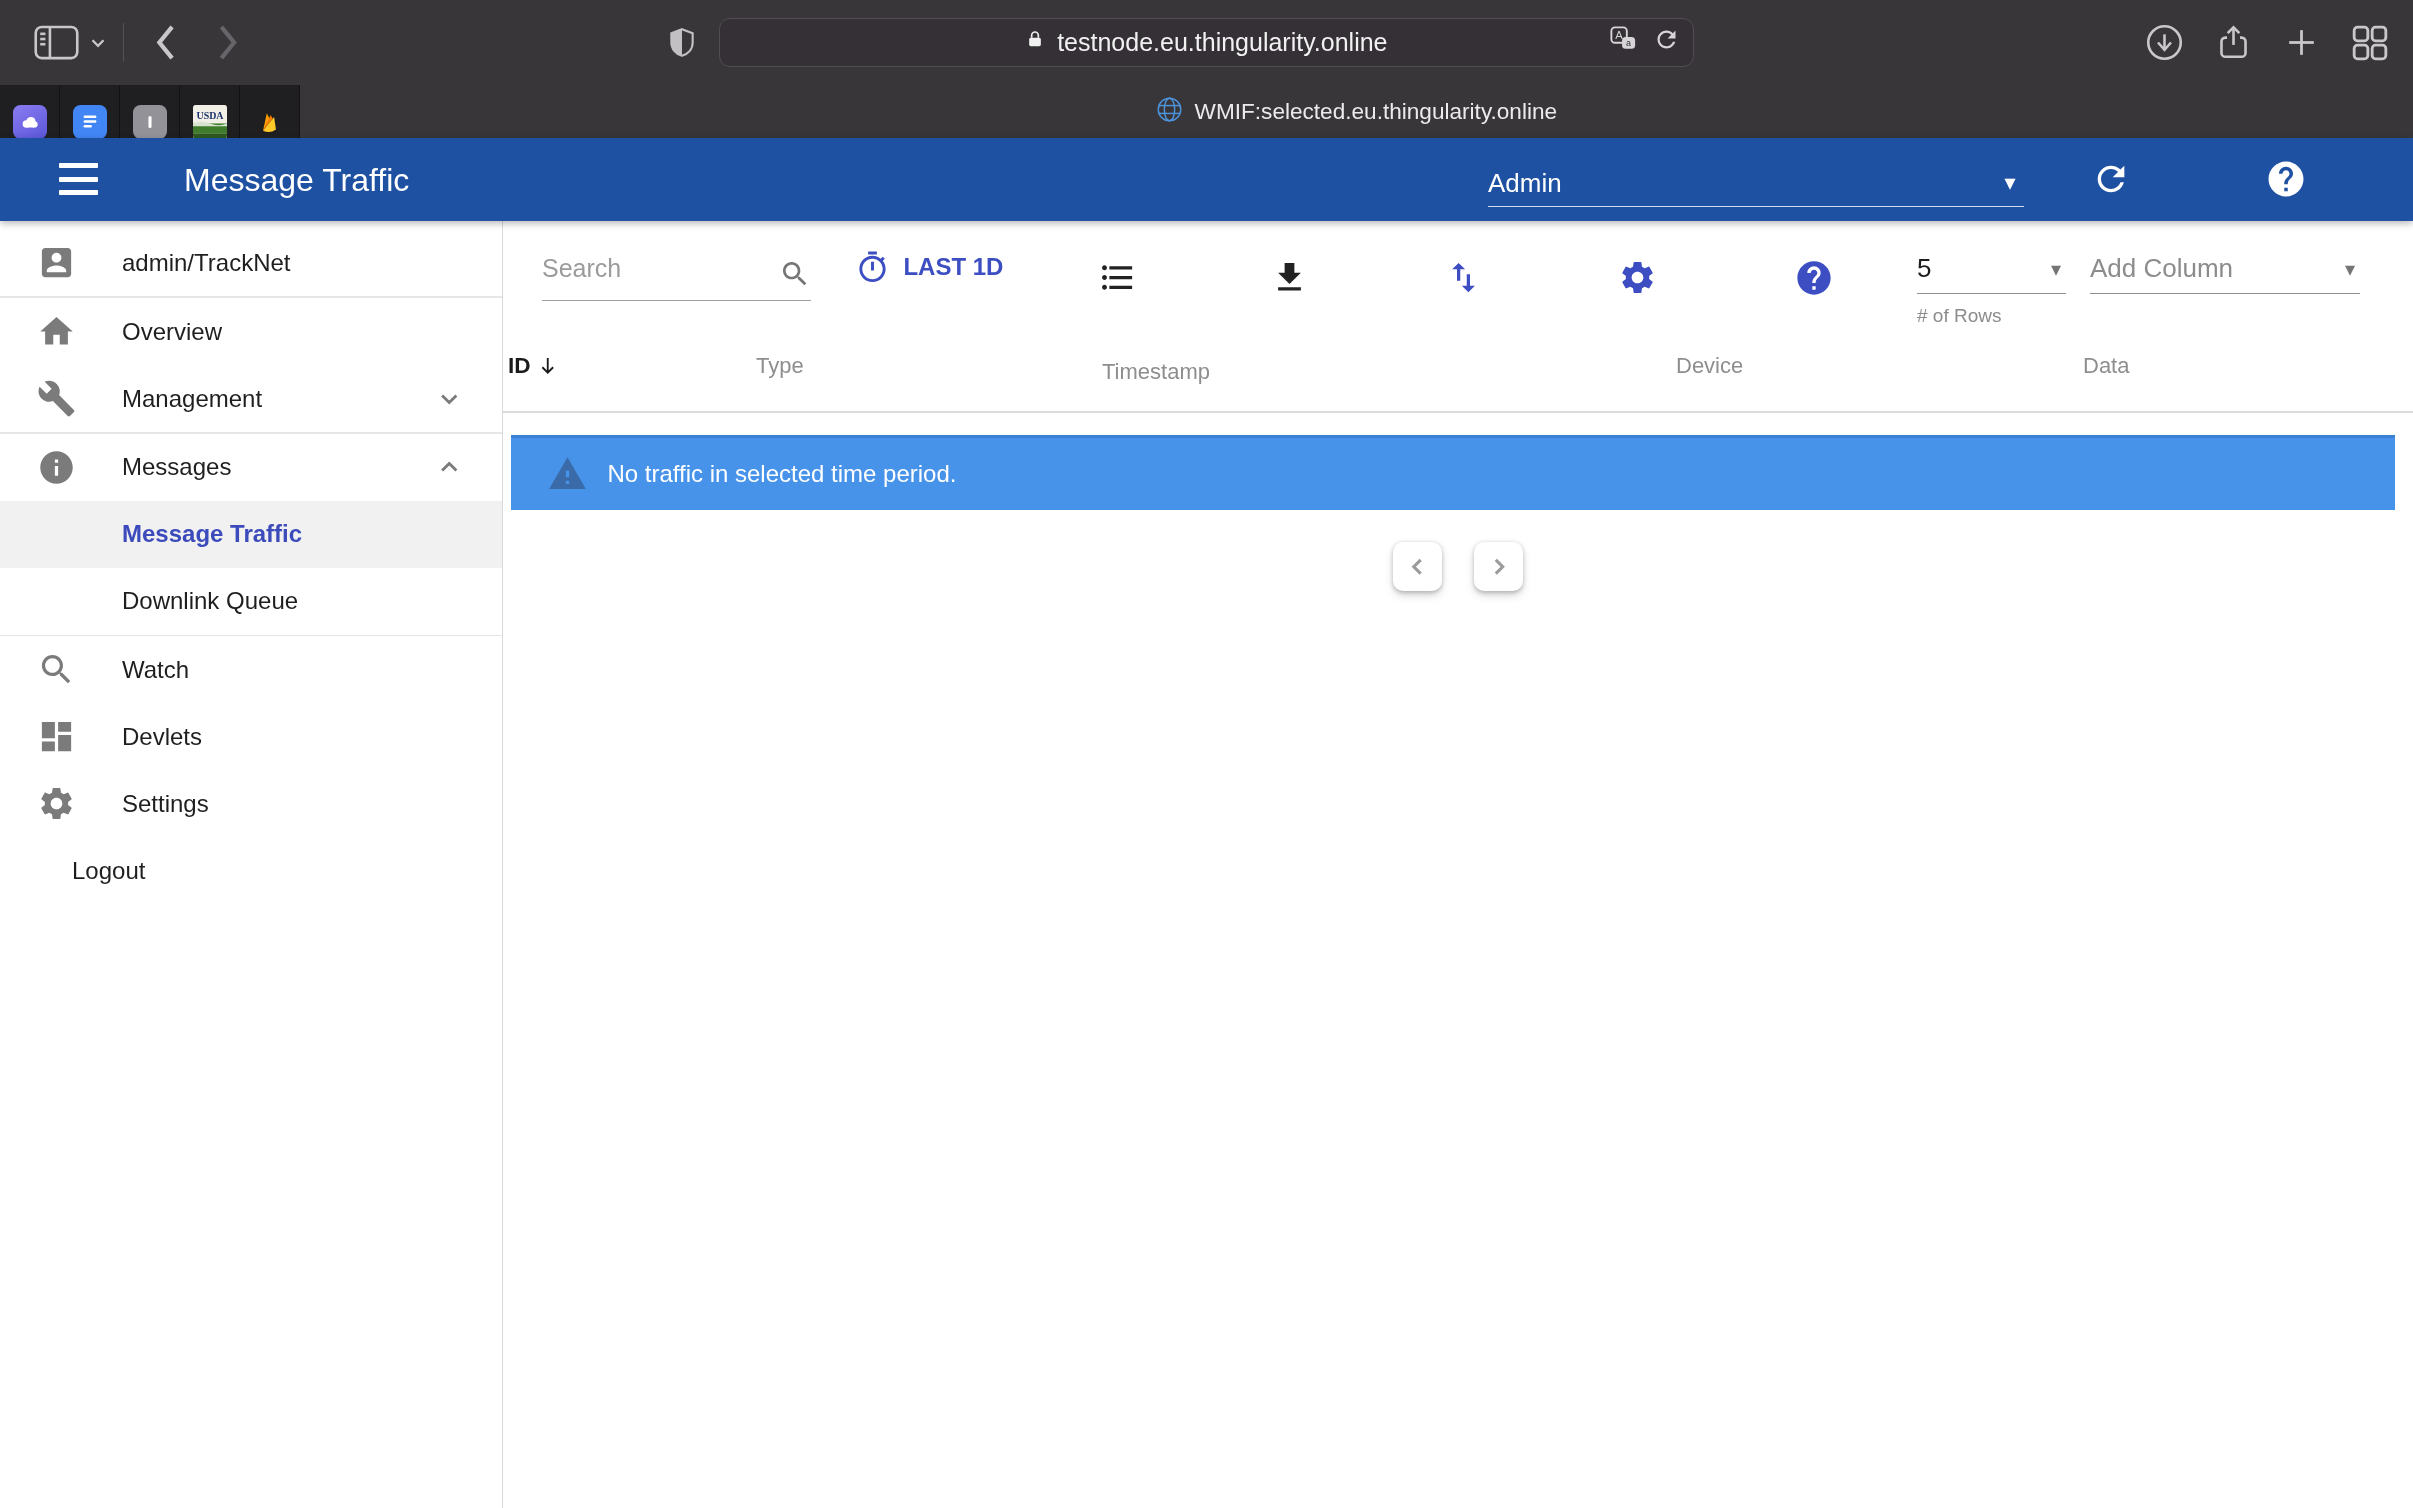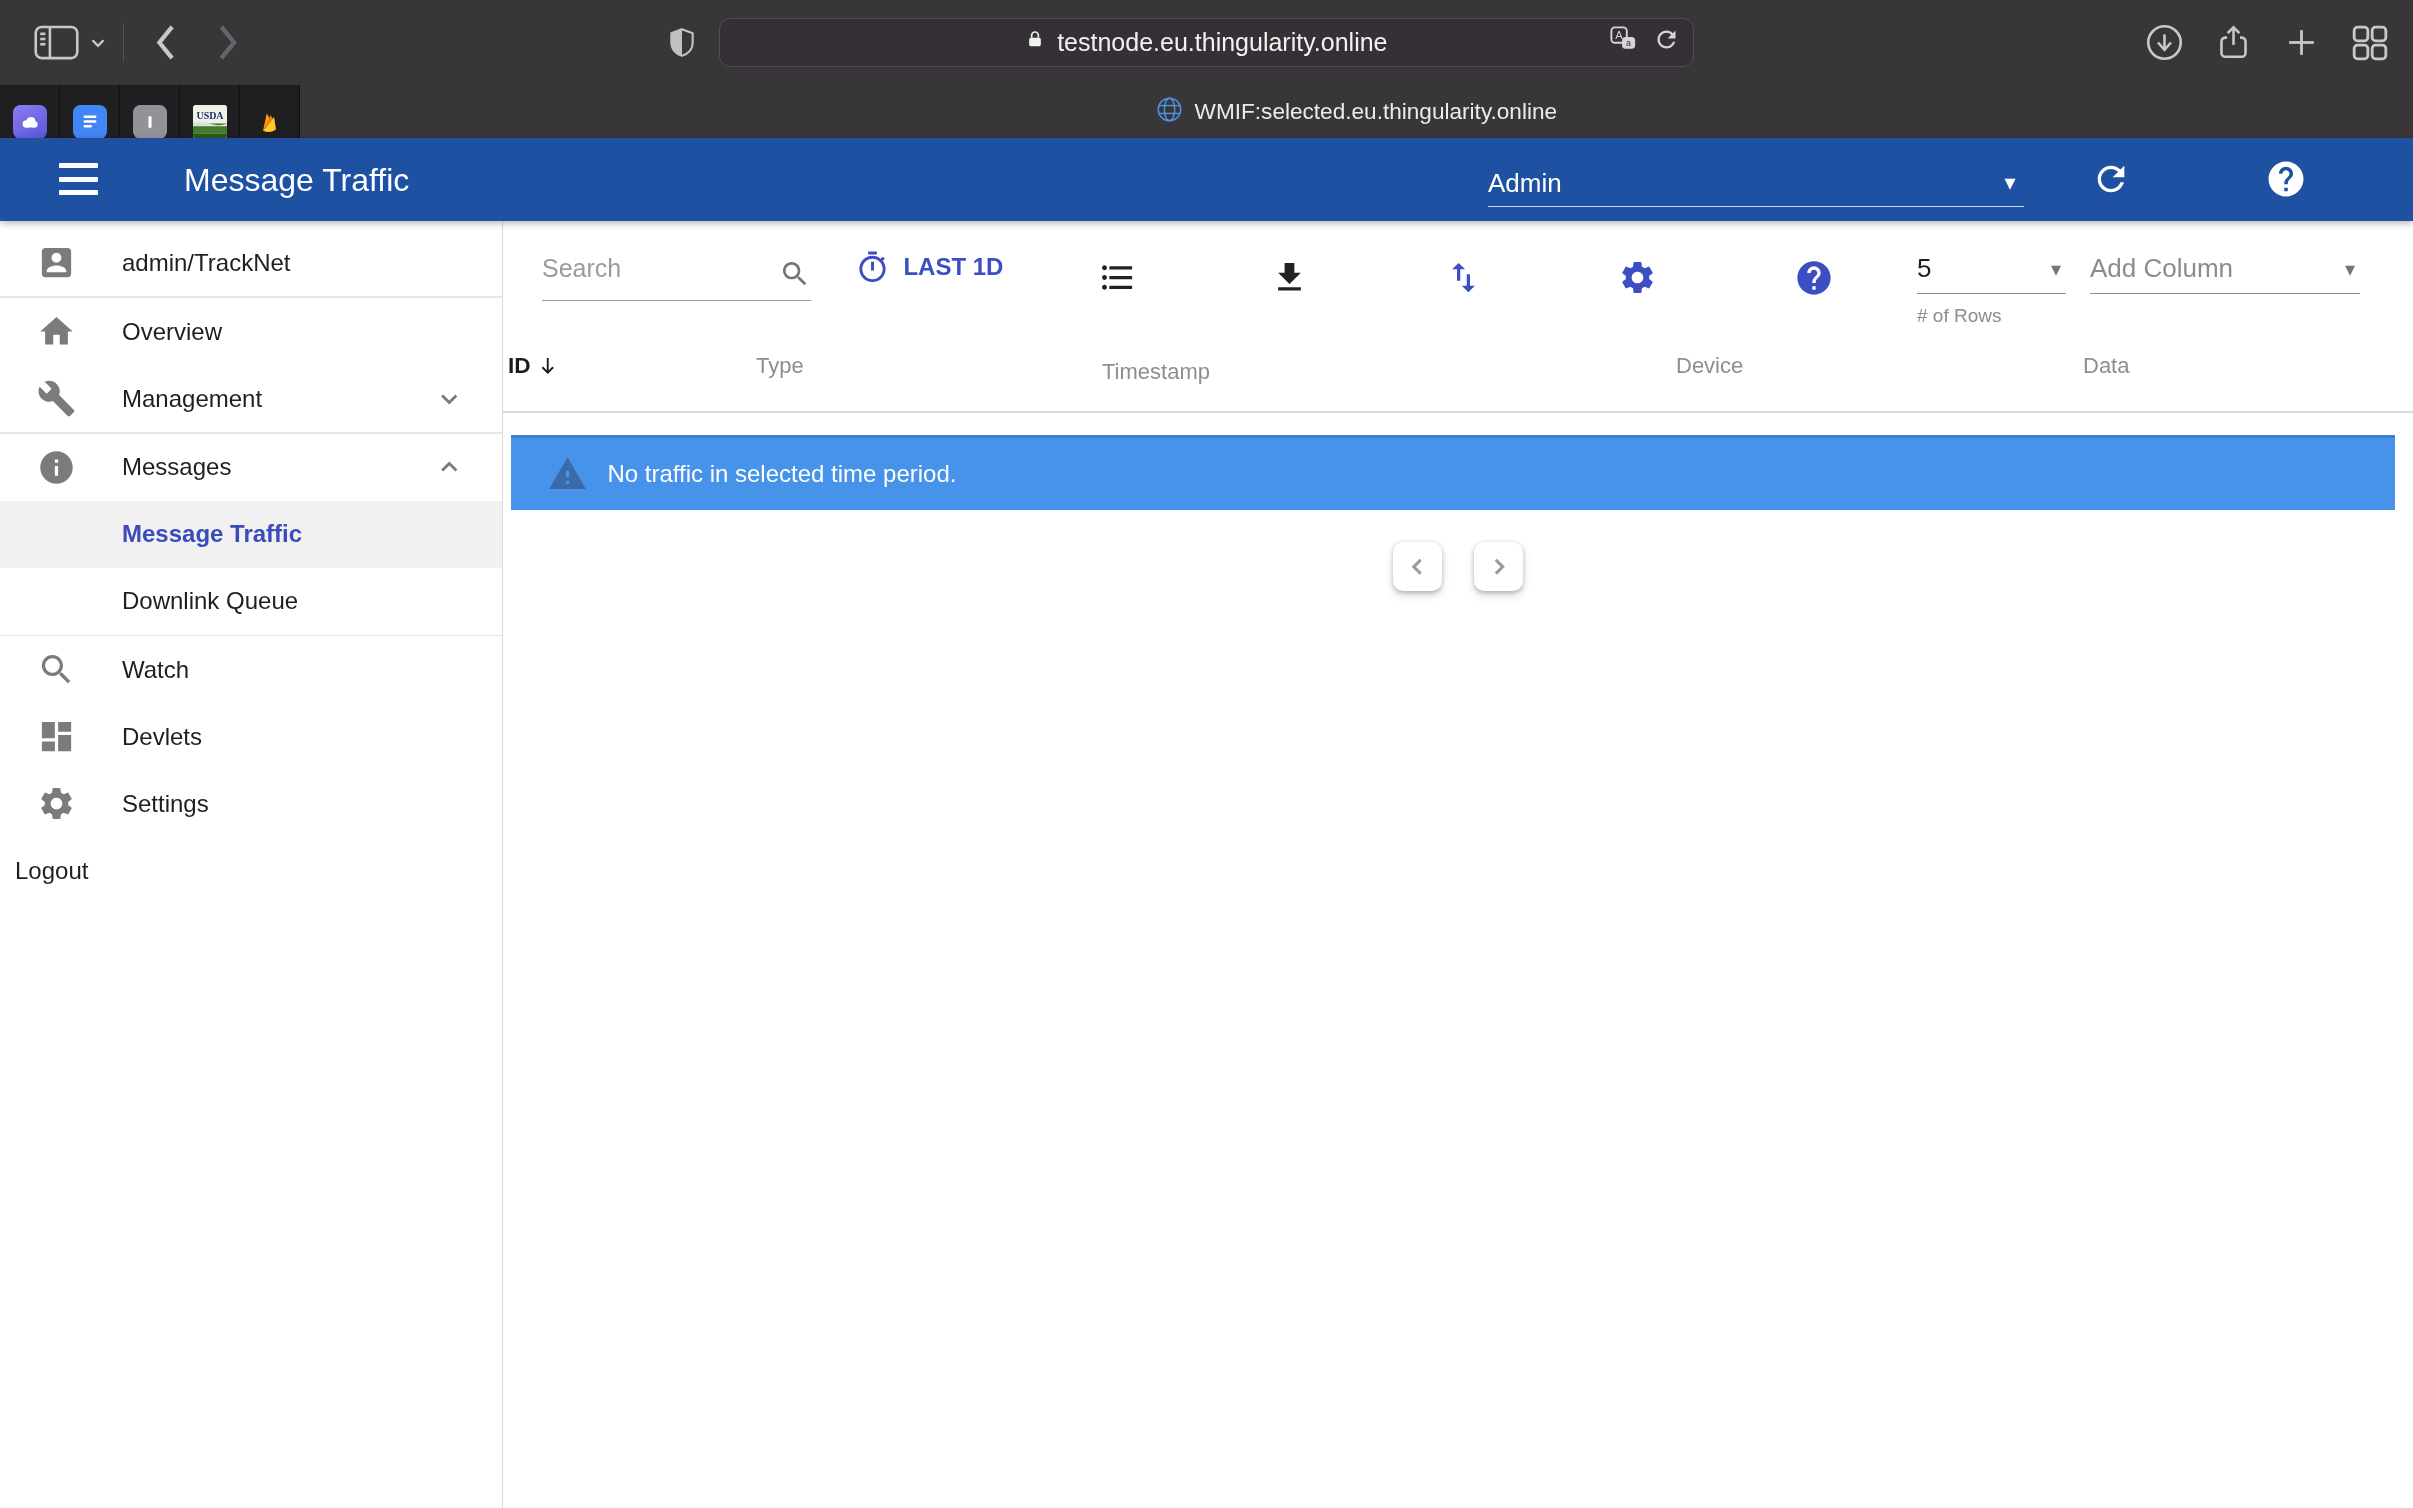--- a/index.html
+++ b/index.html
@@ -48,21 +48,21 @@
   .sidebar { position:absolute; top:221px; left:0; width:503px; bottom:0; background:#ffffff;
              border-right:1.7px solid #dadada; padding-top:8.4px; z-index:2; }
   .side-item { height:67px; display:flex; align-items:center; padding-left:37px; position:relative;
                font-size:24px; color:#1f1f1f; cursor:pointer; }
   .side-item .ic { width:39px; height:39px; color:#7b7b7b; margin-right:46px; flex:none; }
   .side-item .ic svg { width:100%; height:100%; }
   .side-item.child { padding-left:122px; }
   .side-item.selected { background:#f1f1f1; color:#3c4bbc; font-weight:bold; }
   .side-chevron { position:absolute; right:39px; top:50%; transform:translateY(-50%); color:#7b7b7b; width:28.5px; height:28.5px; }
   .side-divider { height:1.7px; background:#e6e6e6; }
-  .side-item.logout { padding-left:15px; }
+  .side-item.logout { padding-left:28px;margin-left:44px; }
 
   
   .main { position:absolute; top:221px; left:503px; right:0; bottom:0; background:#ffffff; }
 
   .search-field { position:absolute; left:39px; top:20px; width:269px; height:60px; border-bottom:1.7px solid #a0a0a0; cursor:text; }
   .search-field input { width:226px; height:55px; border:none; outline:none; font-size:25px;
                         font-family:"Liberation Sans",sans-serif; color:#444; background:transparent; }
   .search-field input::placeholder { color:#9b9b9b; opacity:1; }
   .search-mag { position:absolute; right:0; bottom:10px; width:32px; height:32px; color:#757575; }
 

